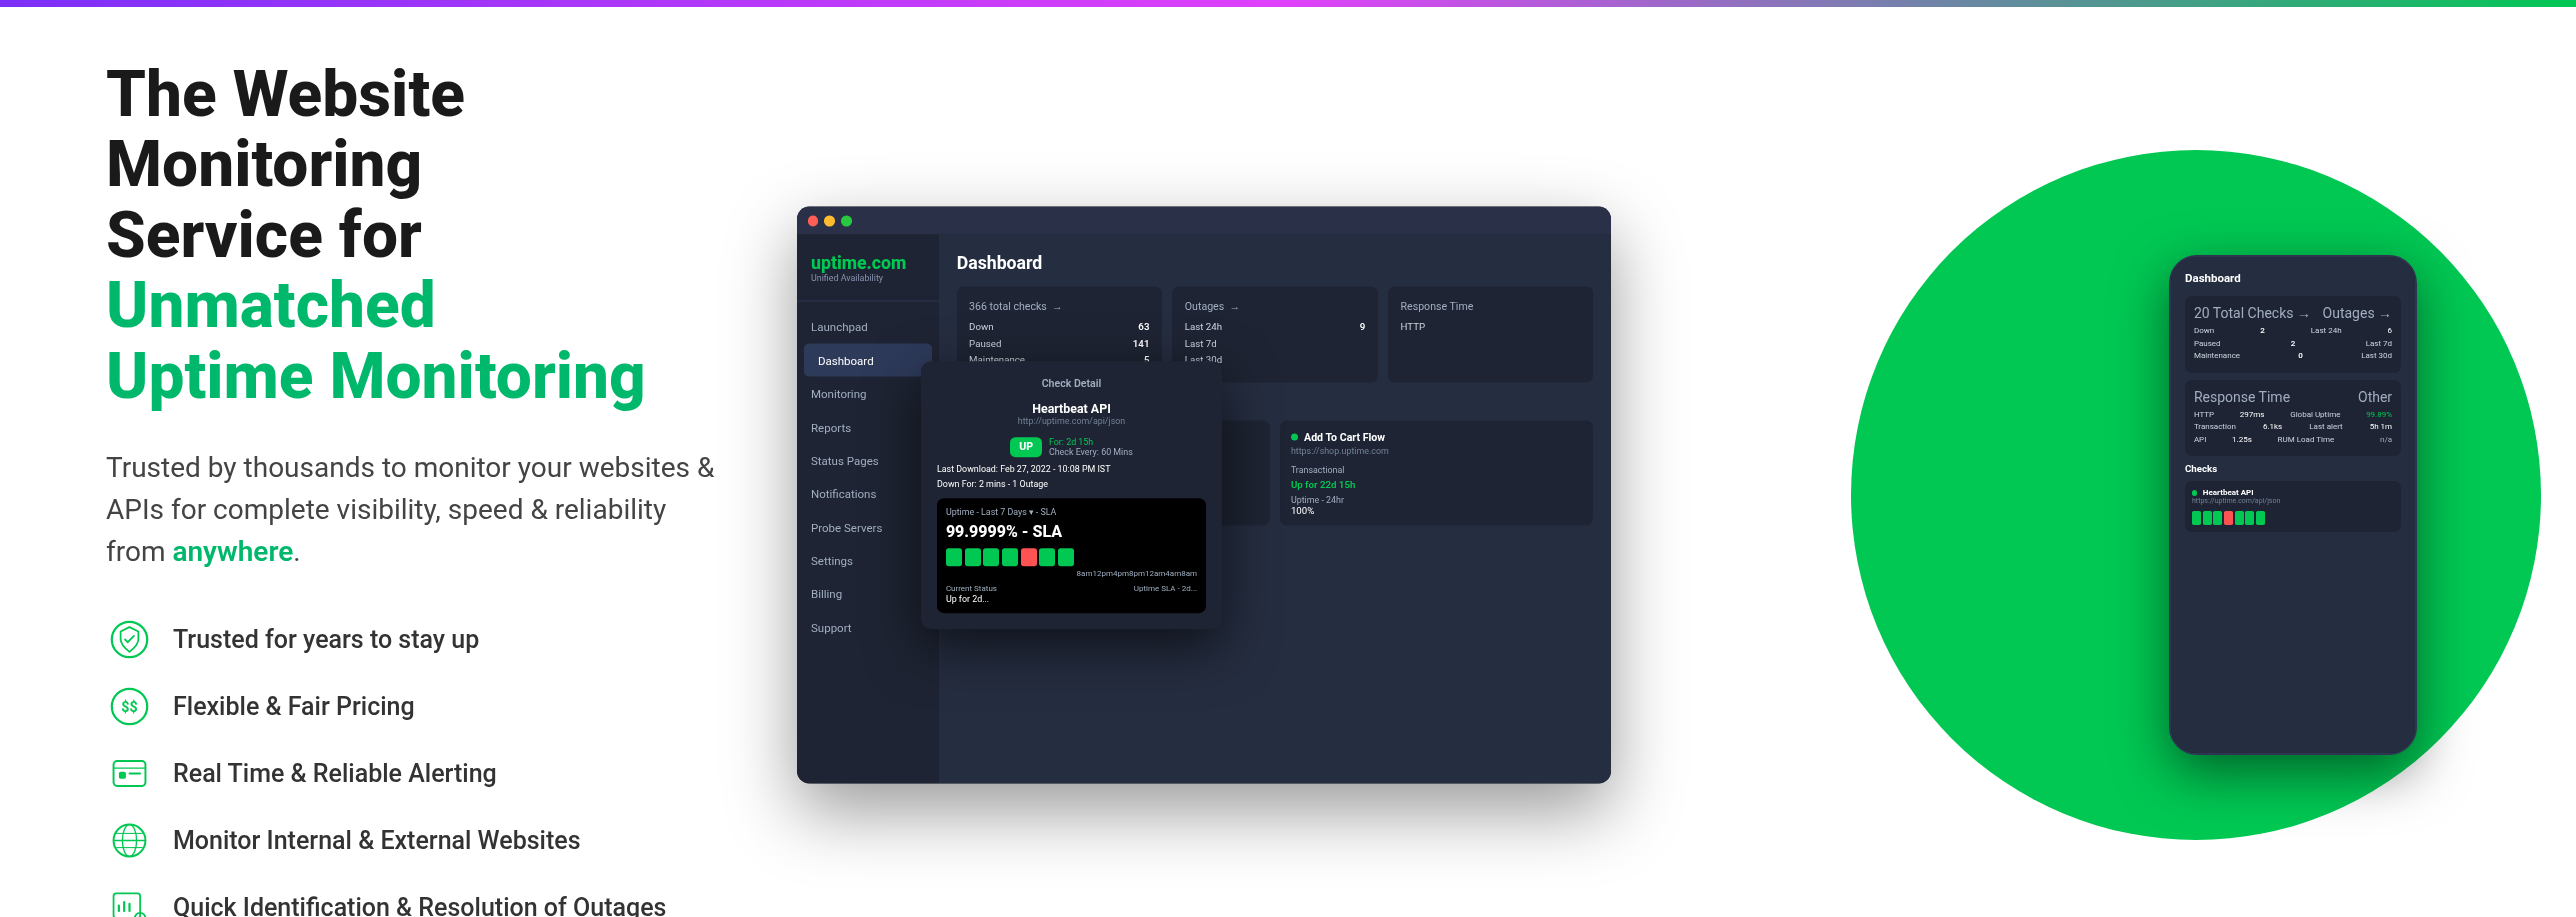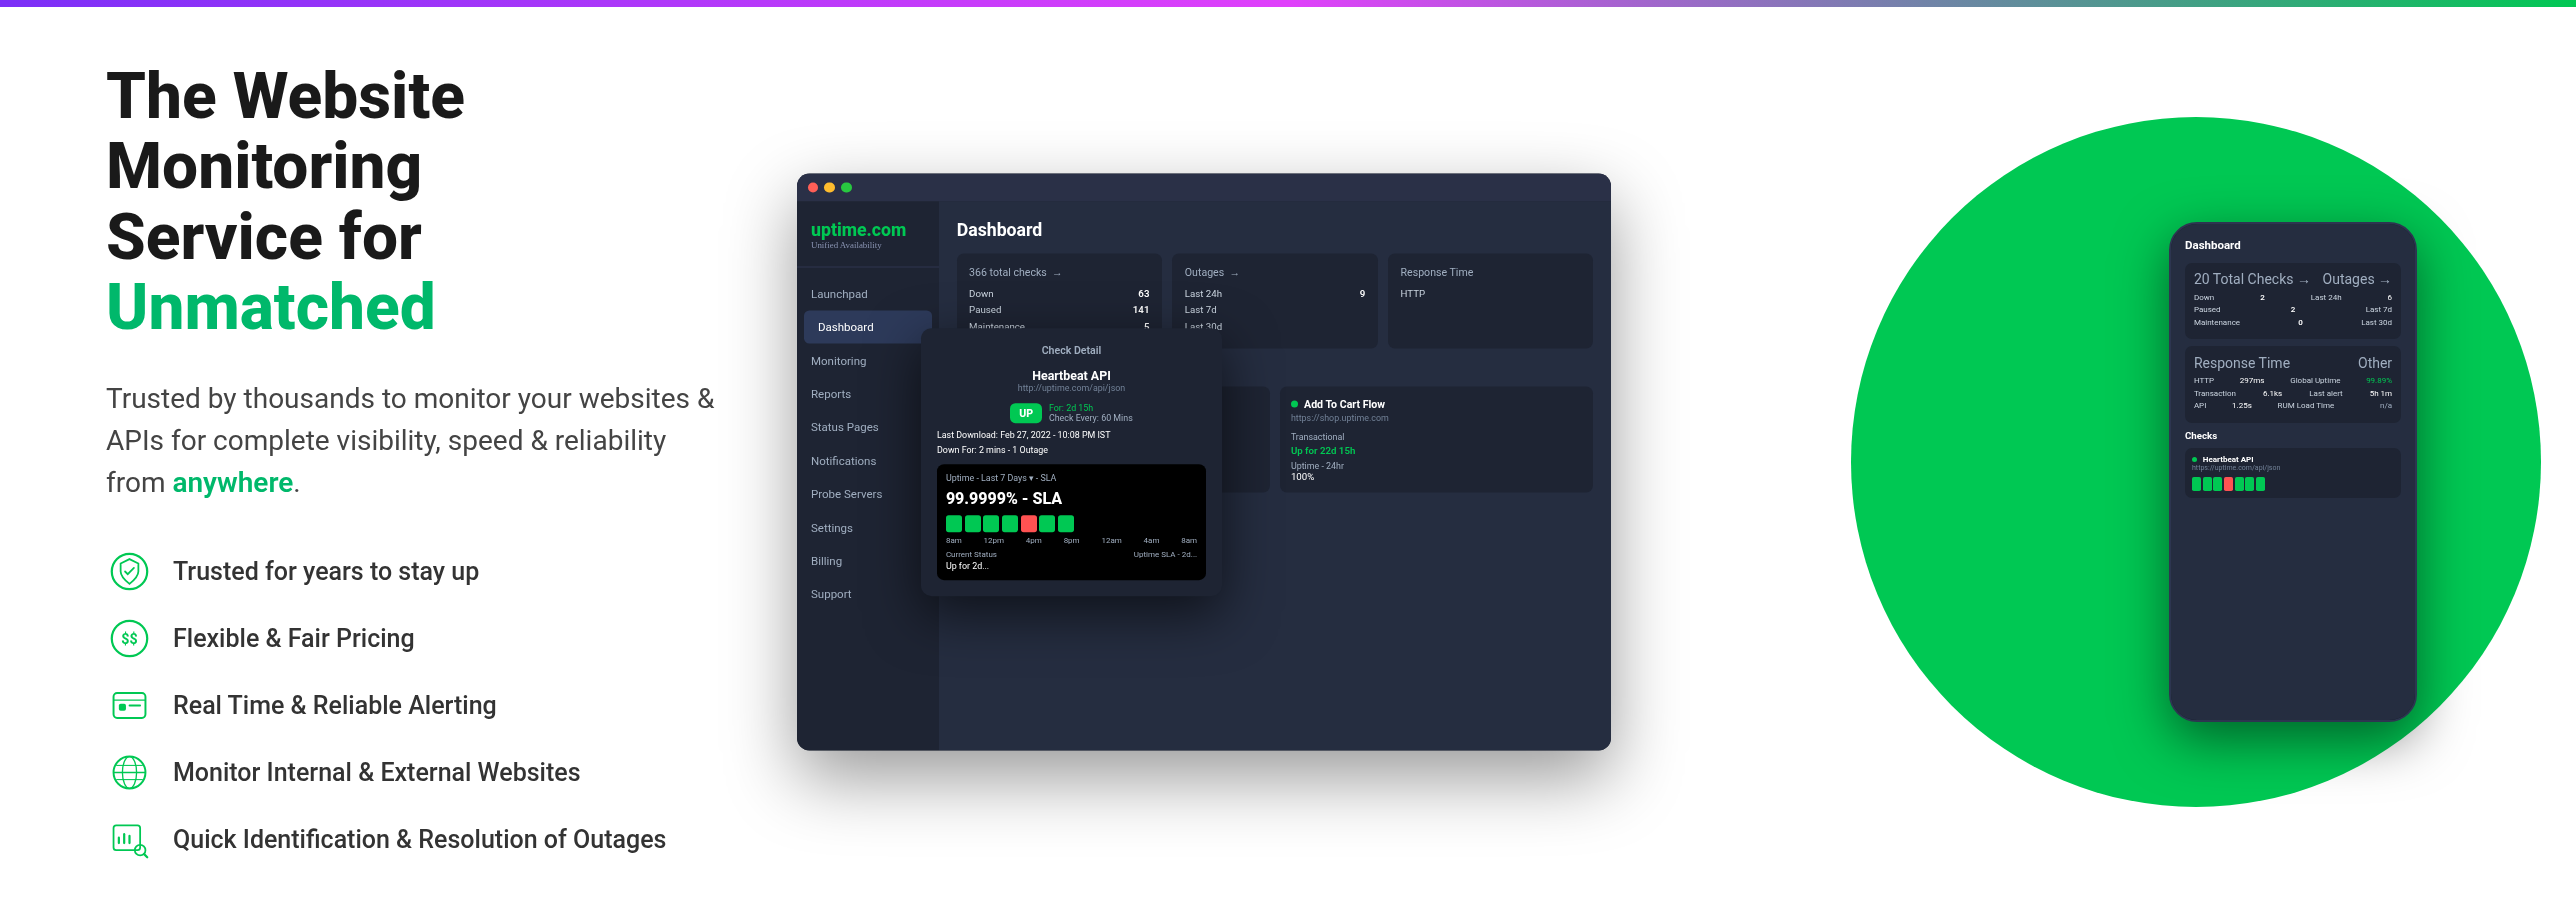--- a/index.html
+++ b/index.html
@@ -167,21 +167,20 @@
       color: #fff;
     }
 
     .logo-text span {
       color: #00c853;
     }
 
     .logo-sub {
       font-size: 8.9px;
       color: #8892b0;
-      font-family: Liberation Serif, serif;
     }
 
     .sidebar-item {
       padding: 9.7px 14px;
       font-size: 11.5px;
       color: #a0aec0;
       cursor: pointer;
     }
 
     .sidebar-item.active {
@@ -512,20 +511,21 @@
 <body>
 
 <div class="top-bar"></div>
 
 <div class="main-content">
 
   <div class="left-section">
     <h1 class="headline">
       <span>The Website Monitoring</span><br>
       <span>Service for</span> <span class="green">Unmatched</span><br>
+      <span class="green">Uptime Monitoring</span>
     </h1>
     <p class="subtext">
       <span>Trusted by thousands to monitor your websites &amp; APIs for complete visibility, speed &amp; reliability from</span>
       <a class="anywhere">anywhere</a><span>.</span>
     </p>
     <ul class="features-list">
 
       <li class="feature-item">
         <div class="feature-icon">
           <svg viewBox="0 0 44 44" fill="none" xmlns="http://www.w3.org/2000/svg">
@@ -725,21 +725,21 @@
         <div class="sla-value">99.9999% - SLA</div>
         <div class="mini-bars">
           <div class="mini-bar" style="background:#00c853;"></div>
           <div class="mini-bar" style="background:#00c853;"></div>
           <div class="mini-bar" style="background:#00c853;"></div>
           <div class="mini-bar" style="background:#00c853;"></div>
           <div class="mini-bar" style="background:#ff5252;"></div>
           <div class="mini-bar" style="background:#00c853;"></div>
           <div class="mini-bar" style="background:#00c853;"></div>
         </div>
-        <div style="display:flex;justify-content:space-between;font-size:8px;color:#a0aec0;margin-top:3.5px;">
+        <div style="display:flex;justify-content:flex-end;font-size:8px;color:#a0aec0;margin-top:3.5px;">
           <span>8am</span>
           <span>12pm</span>
           <span>4pm</span>
           <span>8pm</span>
           <span>12am</span>
           <span>4am</span>
           <span>8am</span>
         </div>
         <div style="display:flex;justify-content:space-between;font-size:8px;color:#a0aec0;margin-top:5.3px;align-items:flex-end;">
           <span>Current Status</span>

